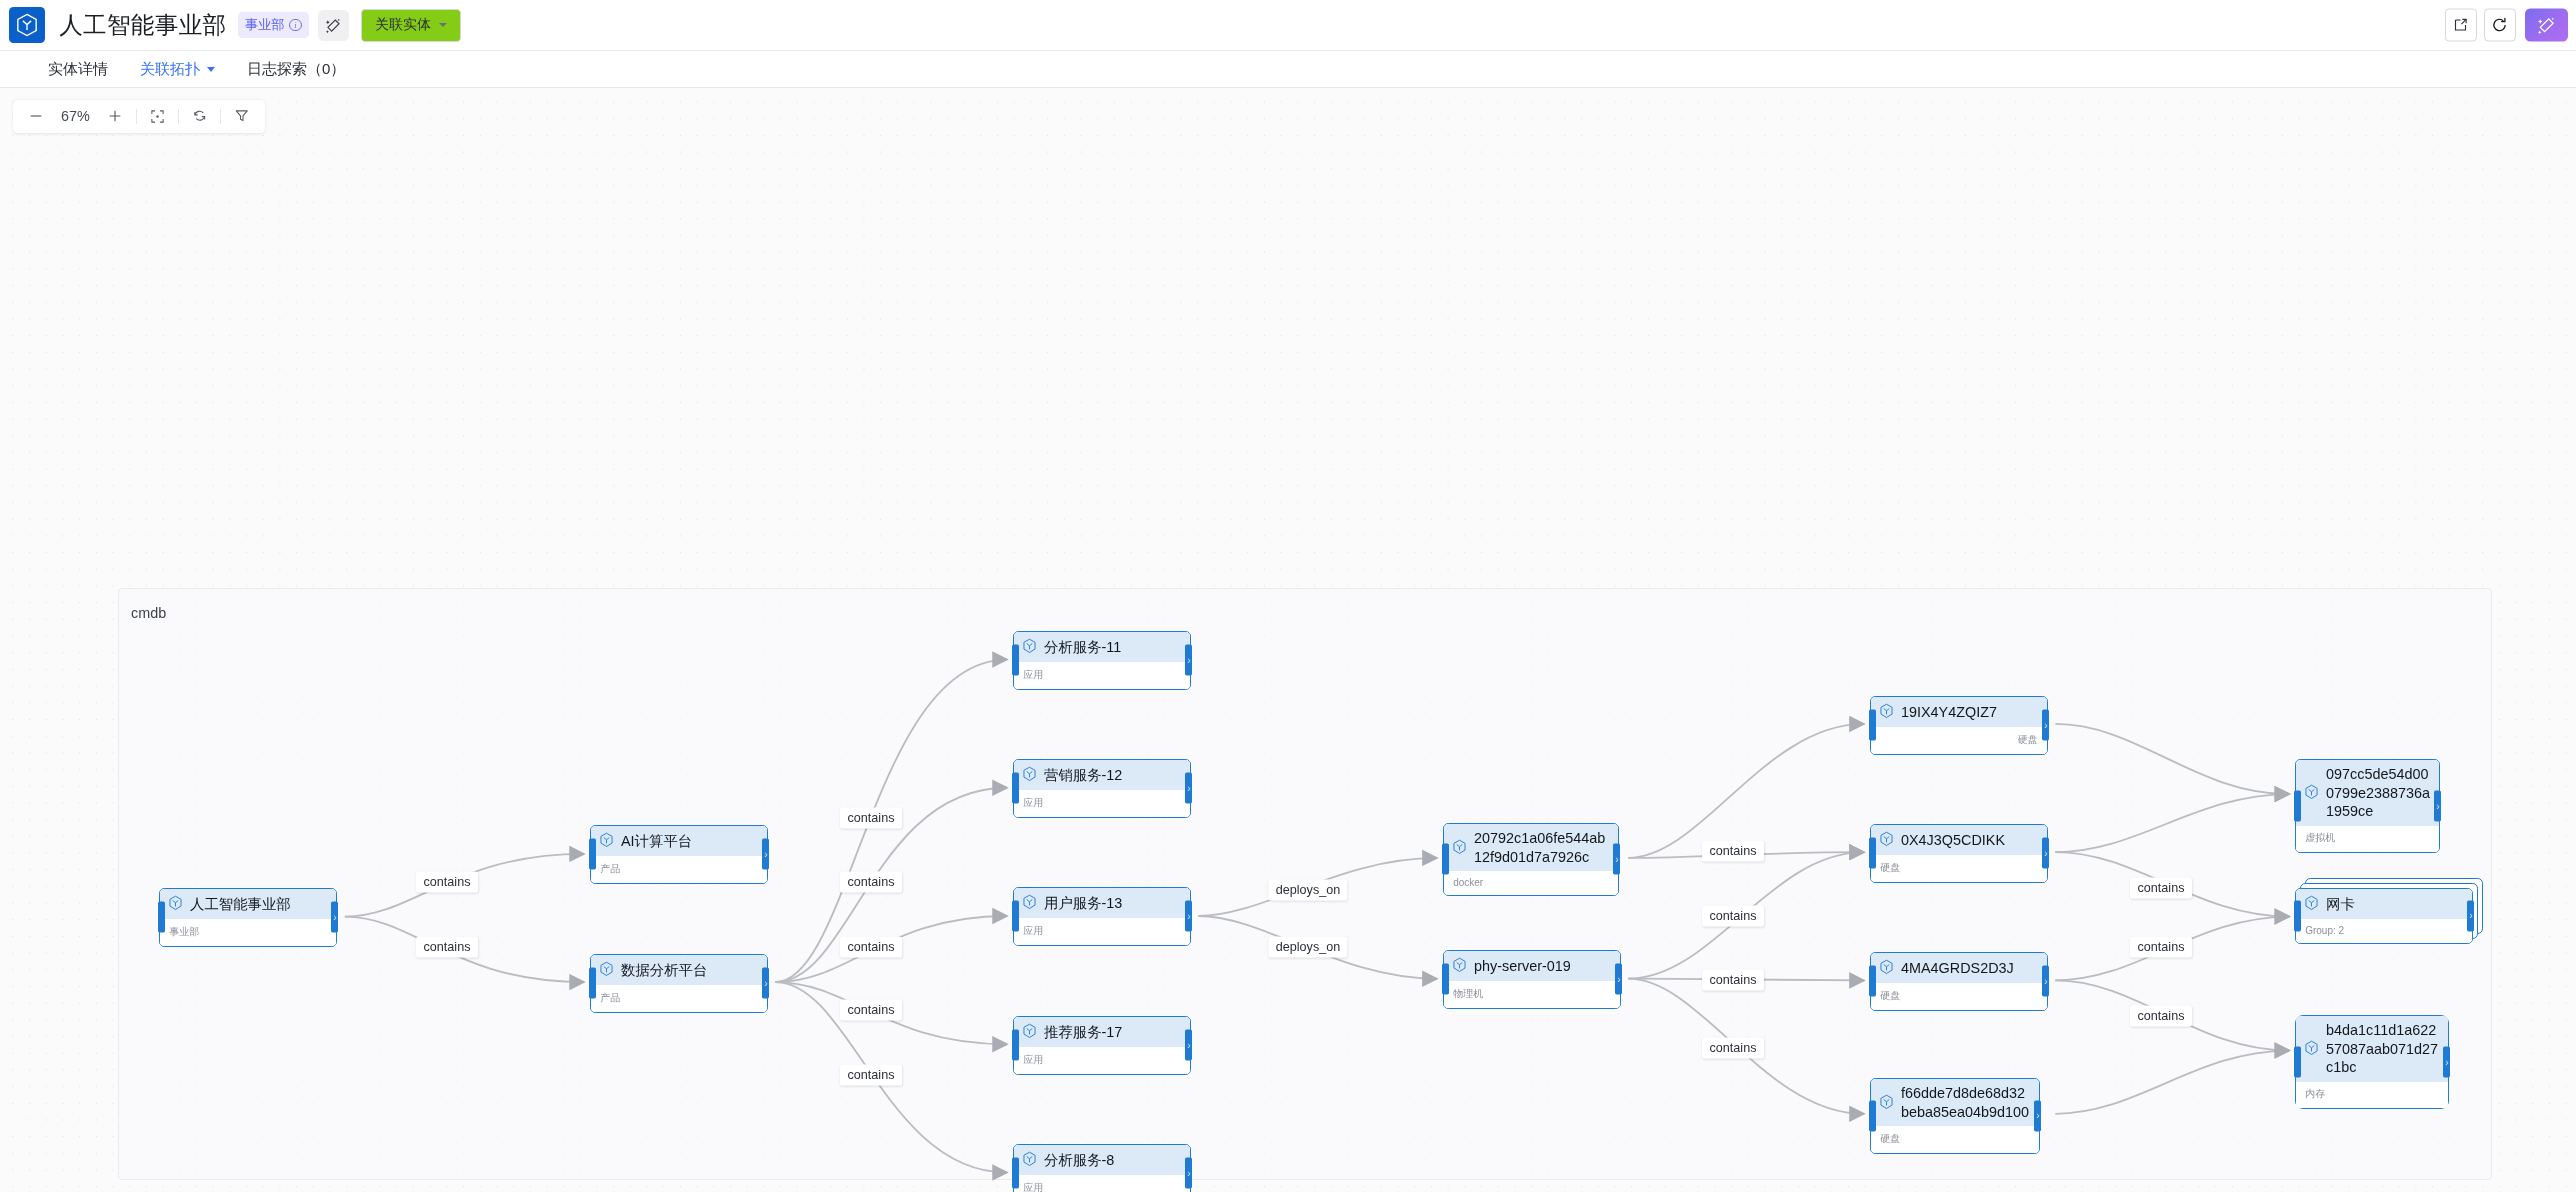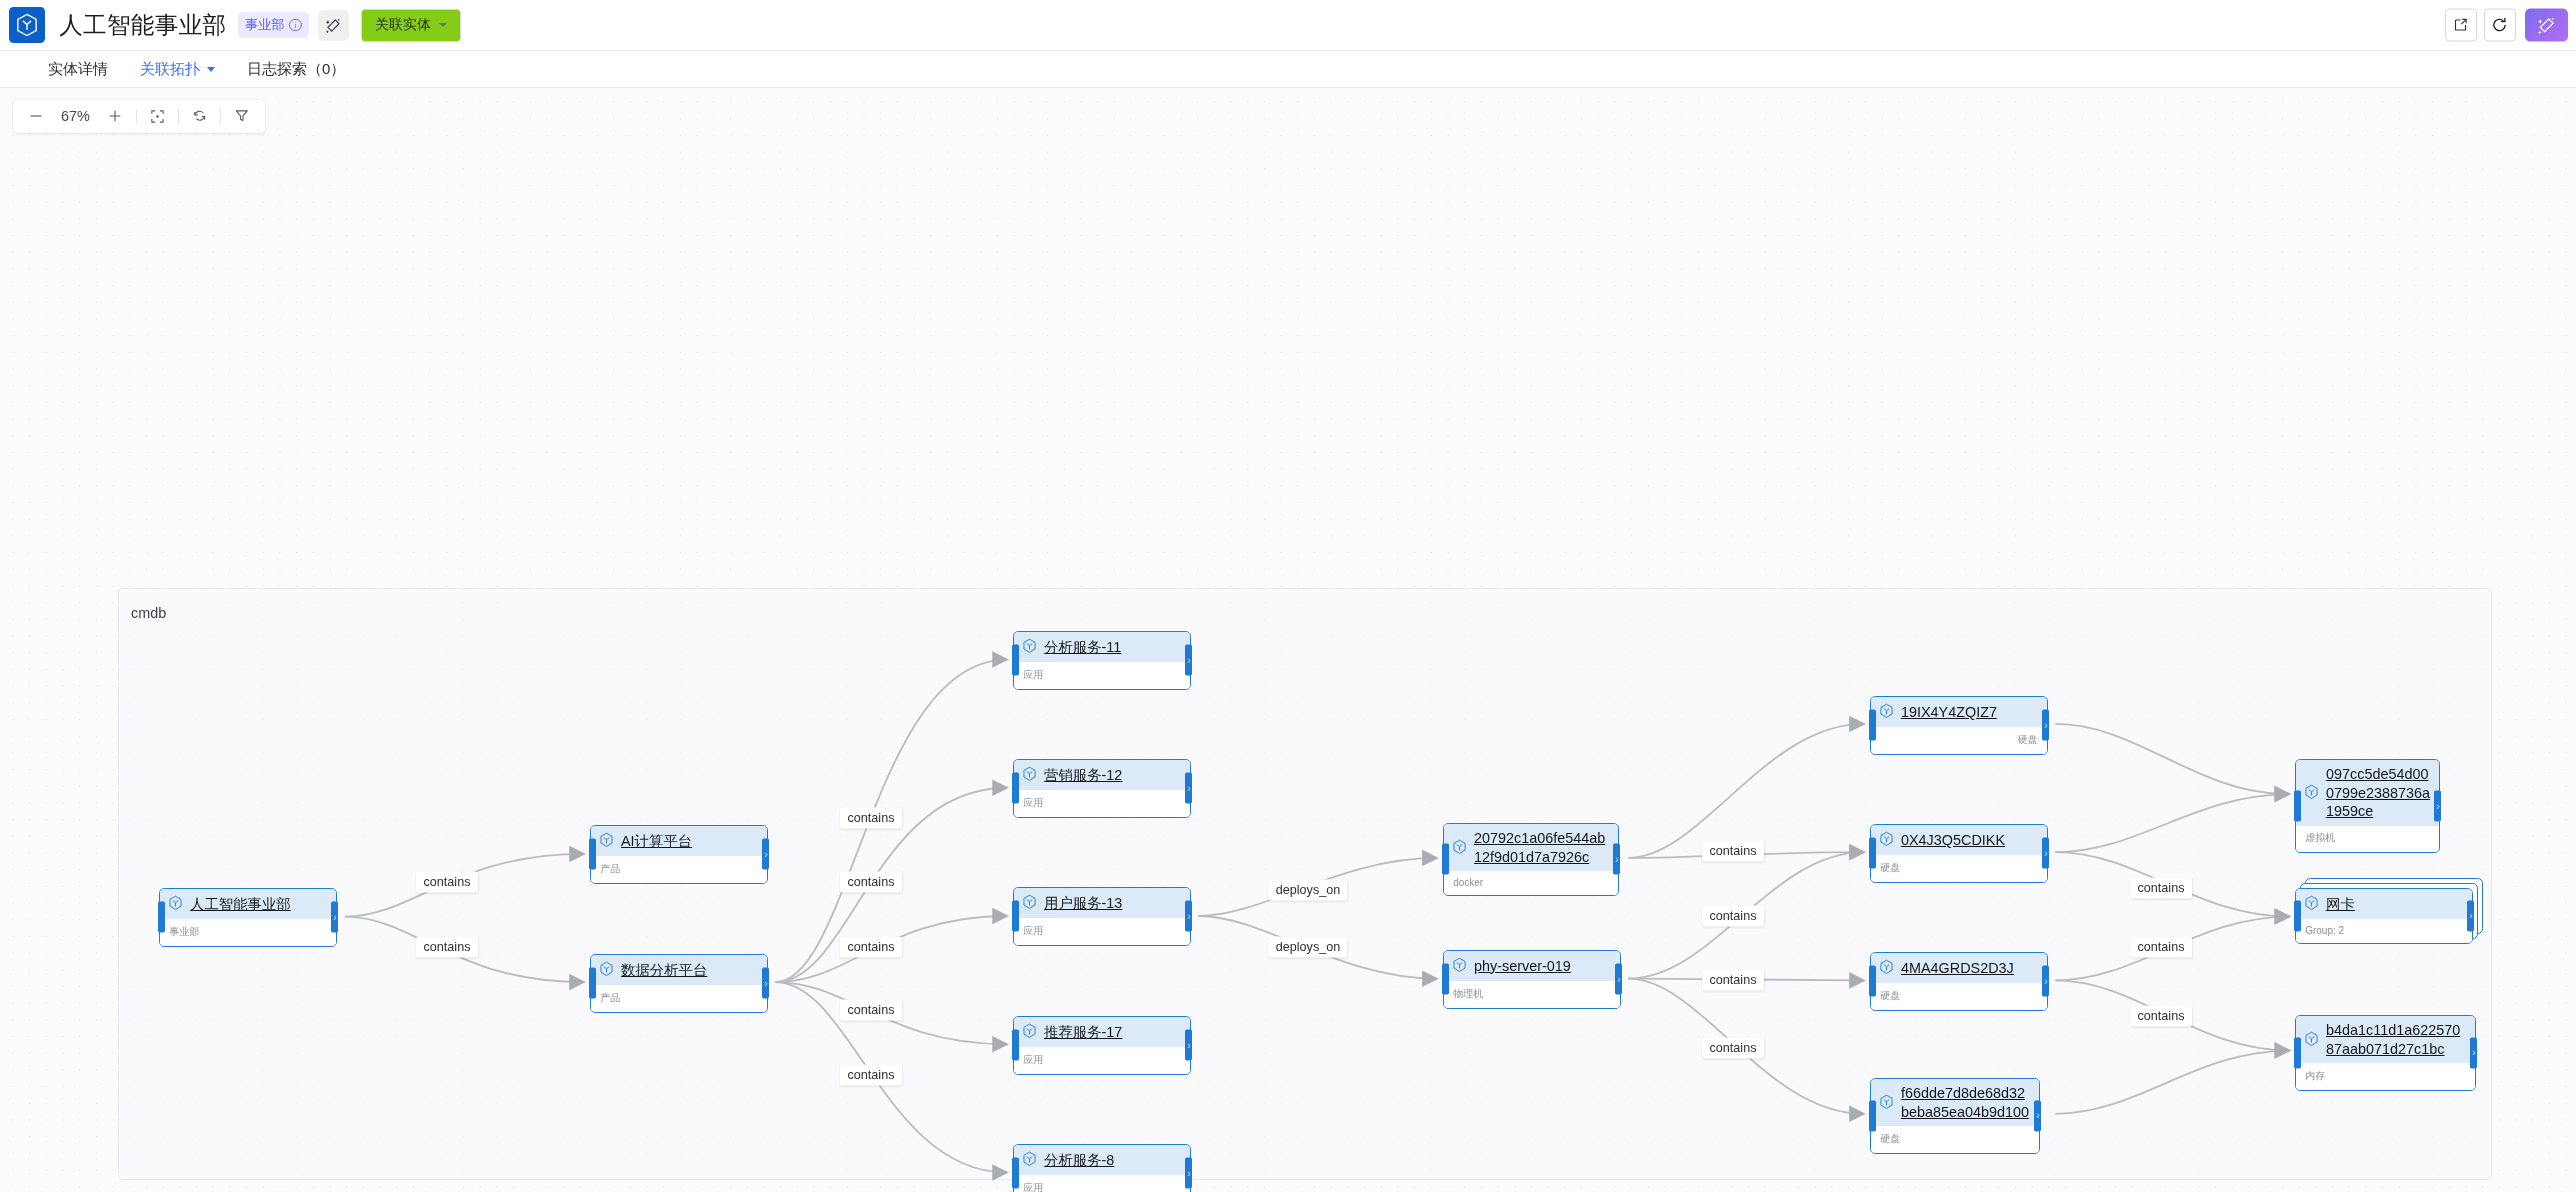--- a/index.html
+++ b/index.html
@@ -144,21 +144,21 @@
     background: #fff; border: 1.1px solid #1f7ad4;
     border-radius: 5.2px; overflow: visible;
   }
   .node-inner { border-radius: 4px; overflow: hidden; }
   .node-head {
     background: #dce9f7; display: flex; align-items: center;
     gap: 7px; padding: 5.2px 8px; min-height: 30px;
   }
   .node-title {
     font-size: 14.4px; color: #14181d; line-height: 1.28;
-    word-break: break-all; font-weight: 400; text-decoration: underline;
+    word-break: break-all; font-weight: 400;
   }
   .node-sub {
     background: #fff; font-size: 10px; color: #8b9098;
     padding: 5.7px 9.2px 7px 9.2px;
   }
   .handle-l, .handle-r {
     position: absolute; width: 7.5px; height: 31px; background: #1f7ad4;
     border-radius: 1.7px; top: 50%; transform: translateY(-50%); z-index: 25;
   }
   .handle-l { left: -2.3px; }
@@ -594,21 +594,21 @@
               </svg></span>
             <span class="node-title">网卡</span>
           </div>
           <div class="node-sub">Group: 2</div>
         </div>
         <span class="handle-l"></span>
         <span class="handle-r">
           <span class="hchev">›</span>
         </span>
       </div>
-      <div class="node" style="left: 2295px; top: 927px; width: 181px; min-height: 70px;">
+      <div class="node" style="left: 2295px; top: 927px; width: 154px; min-height: 70px; border-radius: 8px;">
         <div class="node-inner">
           <div class="node-head">
             <span><svg class="cube" width="15" height="16" viewBox="0 0 24 26" fill="none" stroke="#1f7ad4" stroke-width="1.5">
                 <path d="M12 2 L21 7 V18 L12 23.5 L3 18 V7 Z"></path>
                 <path d="M7.5 9 L12 12.6 L16.5 9"></path>
                 <path d="M12 12.6 V18.6"></path>
               </svg></span>
             <span class="node-title">b4da1c11d1a62257087aab071d27c1bc</span>
           </div>
           <div class="node-sub">内存</div>

